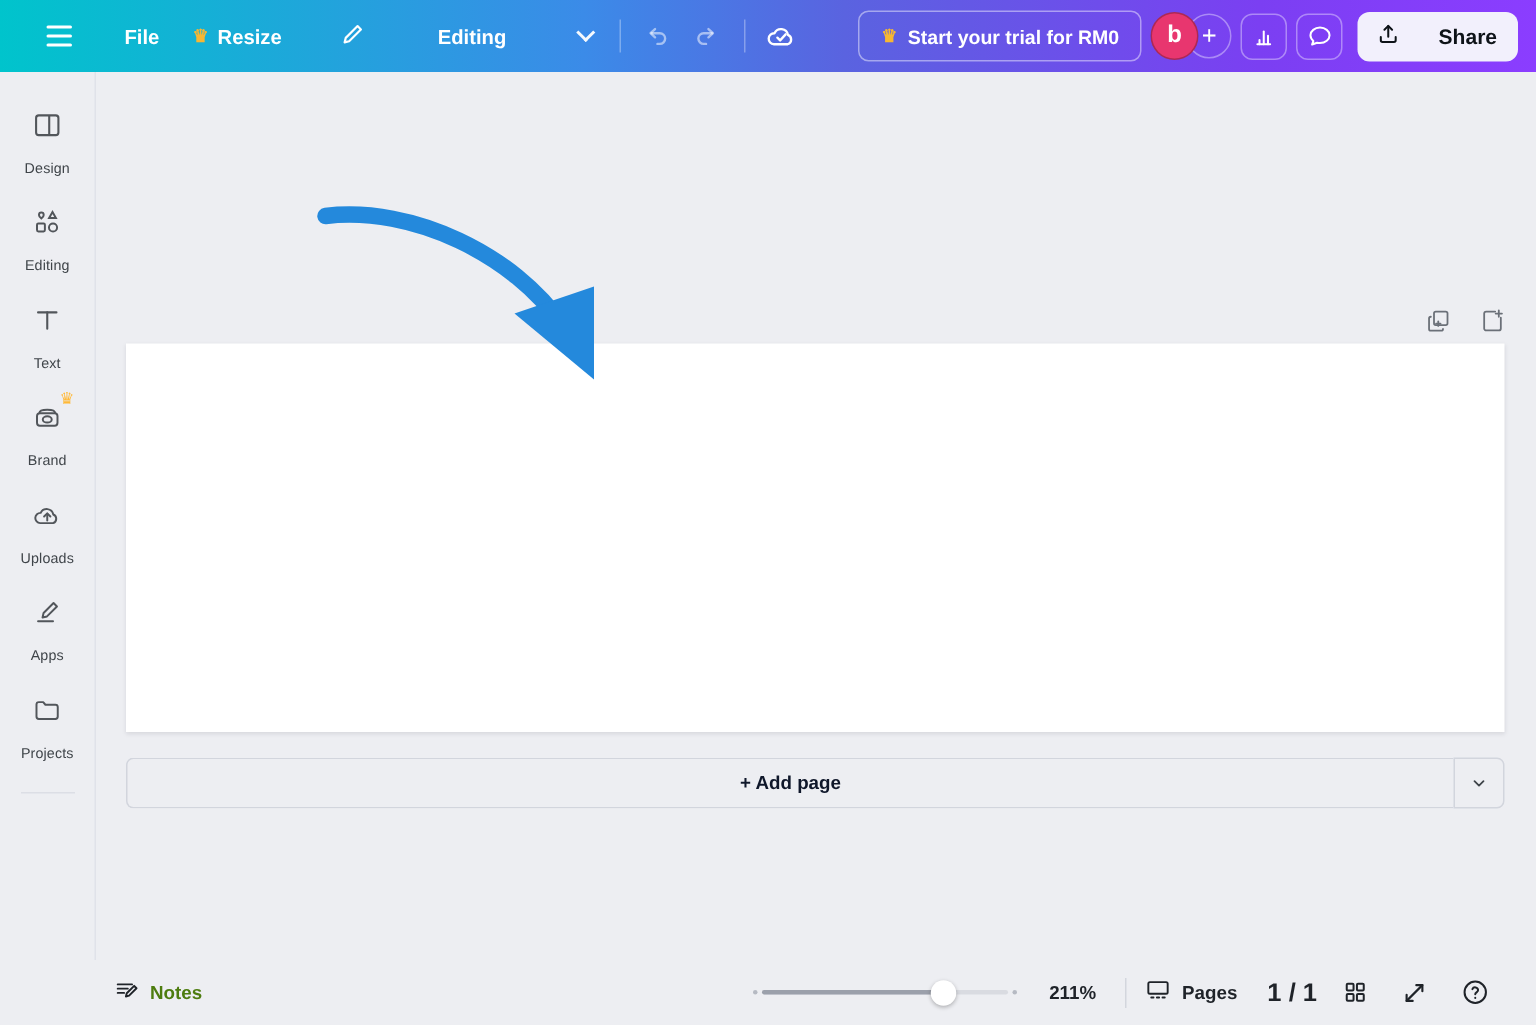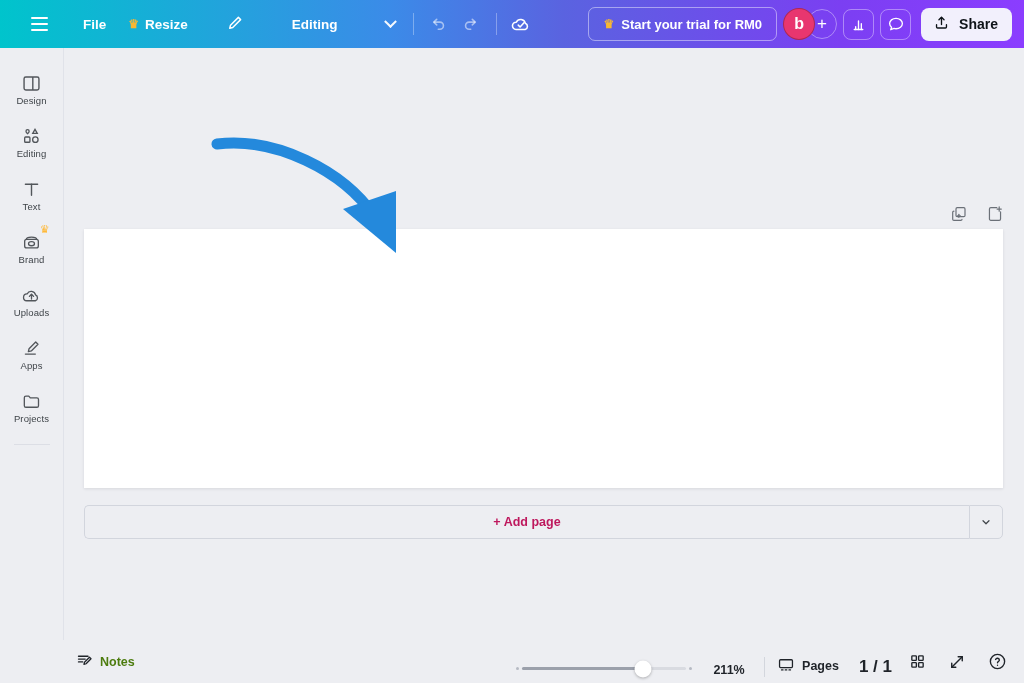--- a/index.html
+++ b/index.html
@@ -60,34 +60,34 @@
     border:1px solid rgba(255,255,255,.38); color:#fff;
     display:flex; align-items:center; justify-content:center;
     font-size:17px; cursor:pointer; margin-left:-8px;
   }
   .round-btn {
     width:31px; height:31px; border-radius:8px;
     border:1px solid rgba(255,255,255,.38);
     display:flex; align-items:center; justify-content:center; cursor:pointer;
   }
   .share-btn {
-    display:flex; align-items:center; gap:9px; height:33px; padding:0 14px 0 12px;
+    display:flex; align-items:center; gap:25px; height:33px; padding:0 14px 0 12px;
     background:#F2F0FC; border-radius:8px; color:#0E1318;
     font-size:14px; font-weight:bold; cursor:pointer; margin-left:4px;
   }
 
   
   .sidebar {
     position:absolute; top:48px; left:0; width:64px; height:635px;
     background:#EDEEF2; border-right:1px solid #E0E2E9;
     display:flex; flex-direction:column; align-items:center; padding-top:16px;
   }
   .side-item {
     width:60px; padding:7px 0 5px; display:flex; flex-direction:column;
-    align-items:center; gap:0; cursor:pointer; border-radius:8px; position:relative;
+    align-items:center; gap:12px; cursor:pointer; border-radius:8px; position:relative;
     margin-bottom:6px;
   }
   .side-label { font-size:9.5px; color:#3F4449; letter-spacing:.1px; }
   .side-icon { width:24px; height:24px; display:flex; align-items:center; justify-content:center; position:relative; }
   .badge-crown { position:absolute; top:-7px; right:-6px; font-size:11px; color:#FFB938; }
   .side-divider { width:36px; height:1px; background:#DCDEE5; margin:9px 0 10px; }
 
   
   .main { position:absolute; top:48px; left:64px; width:960px; height:592px; background:#EDEEF2; }
   .canvas-tools {
@@ -98,40 +98,40 @@
     position:absolute; left:20px; top:181px; width:919px; height:259px;
     background:#FFFFFF; box-shadow:0 1px 3px rgba(20,20,40,.10);
   }
   .addpage-row {
     position:absolute; left:20px; top:457px; width:919px; height:34px; display:flex;
   }
   .addpage-btn {
     flex:1; border:1px solid #D2D5DD; border-right:none;
     border-radius:5px 0 0 5px; background:#EDEEF2;
     display:flex; align-items:center; justify-content:center;
-    font-size:12.5px; font-weight:bold; color:#be185d; cursor:pointer;
+    font-size:12.5px; font-weight:bold; color:#0f172a; cursor:pointer;
   }
   .addpage-caret {
     width:34px; border:1px solid #D2D5DD; border-radius:0 5px 5px 0;
     background:#EDEEF2; display:flex; align-items:center; justify-content:center; cursor:pointer;
   }
 
   
   .arrow-annot { position:absolute; left:195px; top:125px; pointer-events:none; }
 
   
   .bottombar {
     position:absolute; left:0; bottom:0; width:1024px; height:43px;
     background:#EDEEF2; display:flex; align-items:center;
   }
   .notes-btn {
     display:flex; align-items:center; gap:7px; margin-left:76px;
     font-size:12.5px; font-weight:bold; color:#4d7c0f; cursor:pointer;
   }
-  .bb-right { margin-left:auto; display:flex; align-items:flex-end; gap:0; padding-right:12px; }
+  .bb-right { margin-left:auto; display:flex; align-items:center; gap:0; padding-right:26px; }
   .zoom-slider { position:relative; width:176px; height:16px; display:flex; align-items:center; cursor:pointer; }
   .zs-dot { width:3px; height:3px; border-radius:50%; background:#B6BAC3; }
   .zs-track { flex:1; height:3px; background:#D9DBE1; border-radius:3px; position:relative; margin:0 3px; }
   .zs-fill { position:absolute; left:0; top:0; height:3px; width:74%; background:#9BA0AB; border-radius:3px; }
   .zs-knob {
     position:absolute; left:74%; top:50%; transform:translate(-50%,-50%);
     width:17px; height:17px; border-radius:50%; background:#fff;
     box-shadow:0 1px 3px rgba(0,0,0,.28); cursor:grab;
   }
   .zoom-pct { font-size:12.5px; font-weight:bold; color:#1F2329; width:46px; text-align:center; margin-left:14px; }

